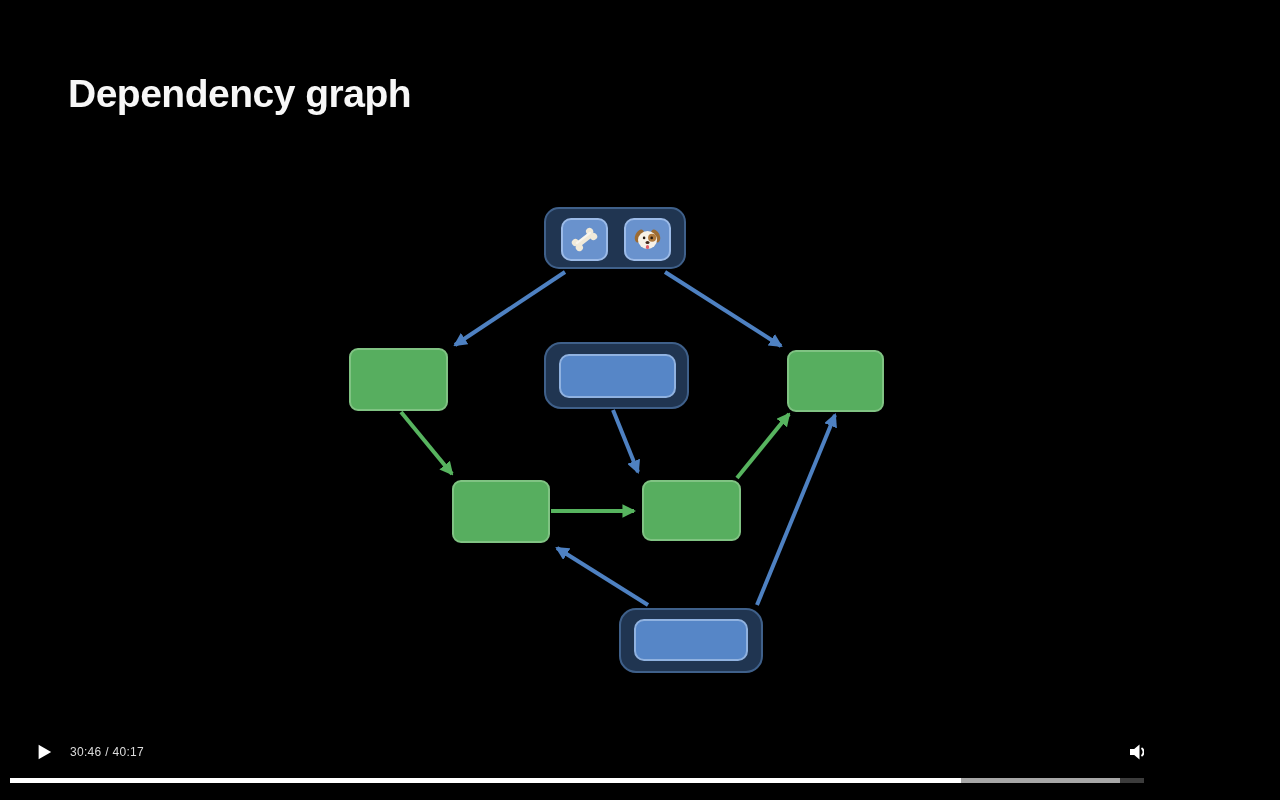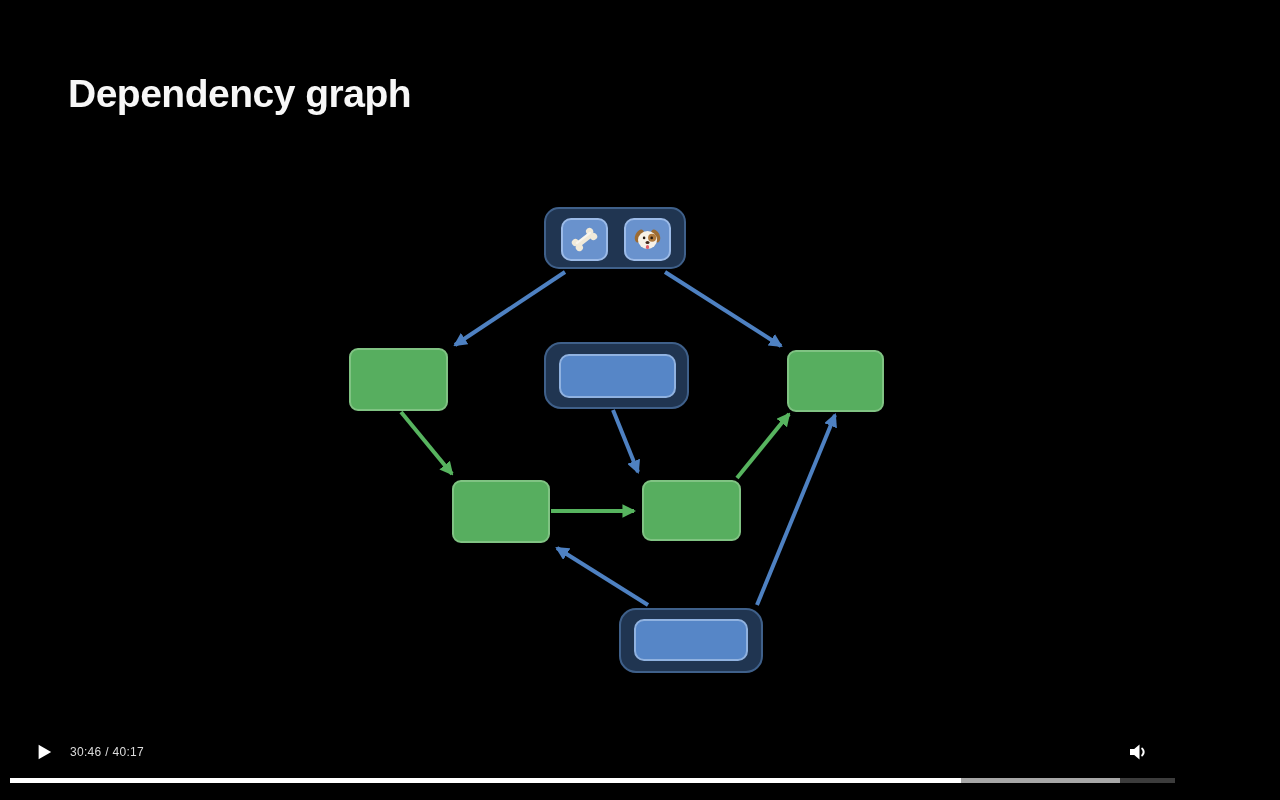--- a/index.html
+++ b/index.html
@@ -1,17 +1,17 @@
 <!DOCTYPE html>
 <html><head>
 <meta charset="utf-8">
 <style>
   html,body{margin:0;padding:0;background:#000;}
   #screen{position:relative;width:1144px;height:800px;background:#000;overflow:hidden;
-          font-family:"Liberation Sans", sans-serif;padding-left:31px;}
+          font-family:"Liberation Sans", sans-serif;}
   
   .slide-title{position:absolute;left:68px;top:72px;margin:0;color:#f7f7f7;
                font-size:39px;font-weight:700;letter-spacing:-0.5px;}
   
   #diagram{position:absolute;left:0;top:0;width:1280px;height:800px;}
   
   .controls{position:absolute;left:0;top:734px;width:1280px;height:36px;
             display:flex;align-items:center;}
   .ctrl-btn{background:none;border:none;padding:0;margin:0;cursor:pointer;
             display:flex;align-items:center;justify-content:center;}

